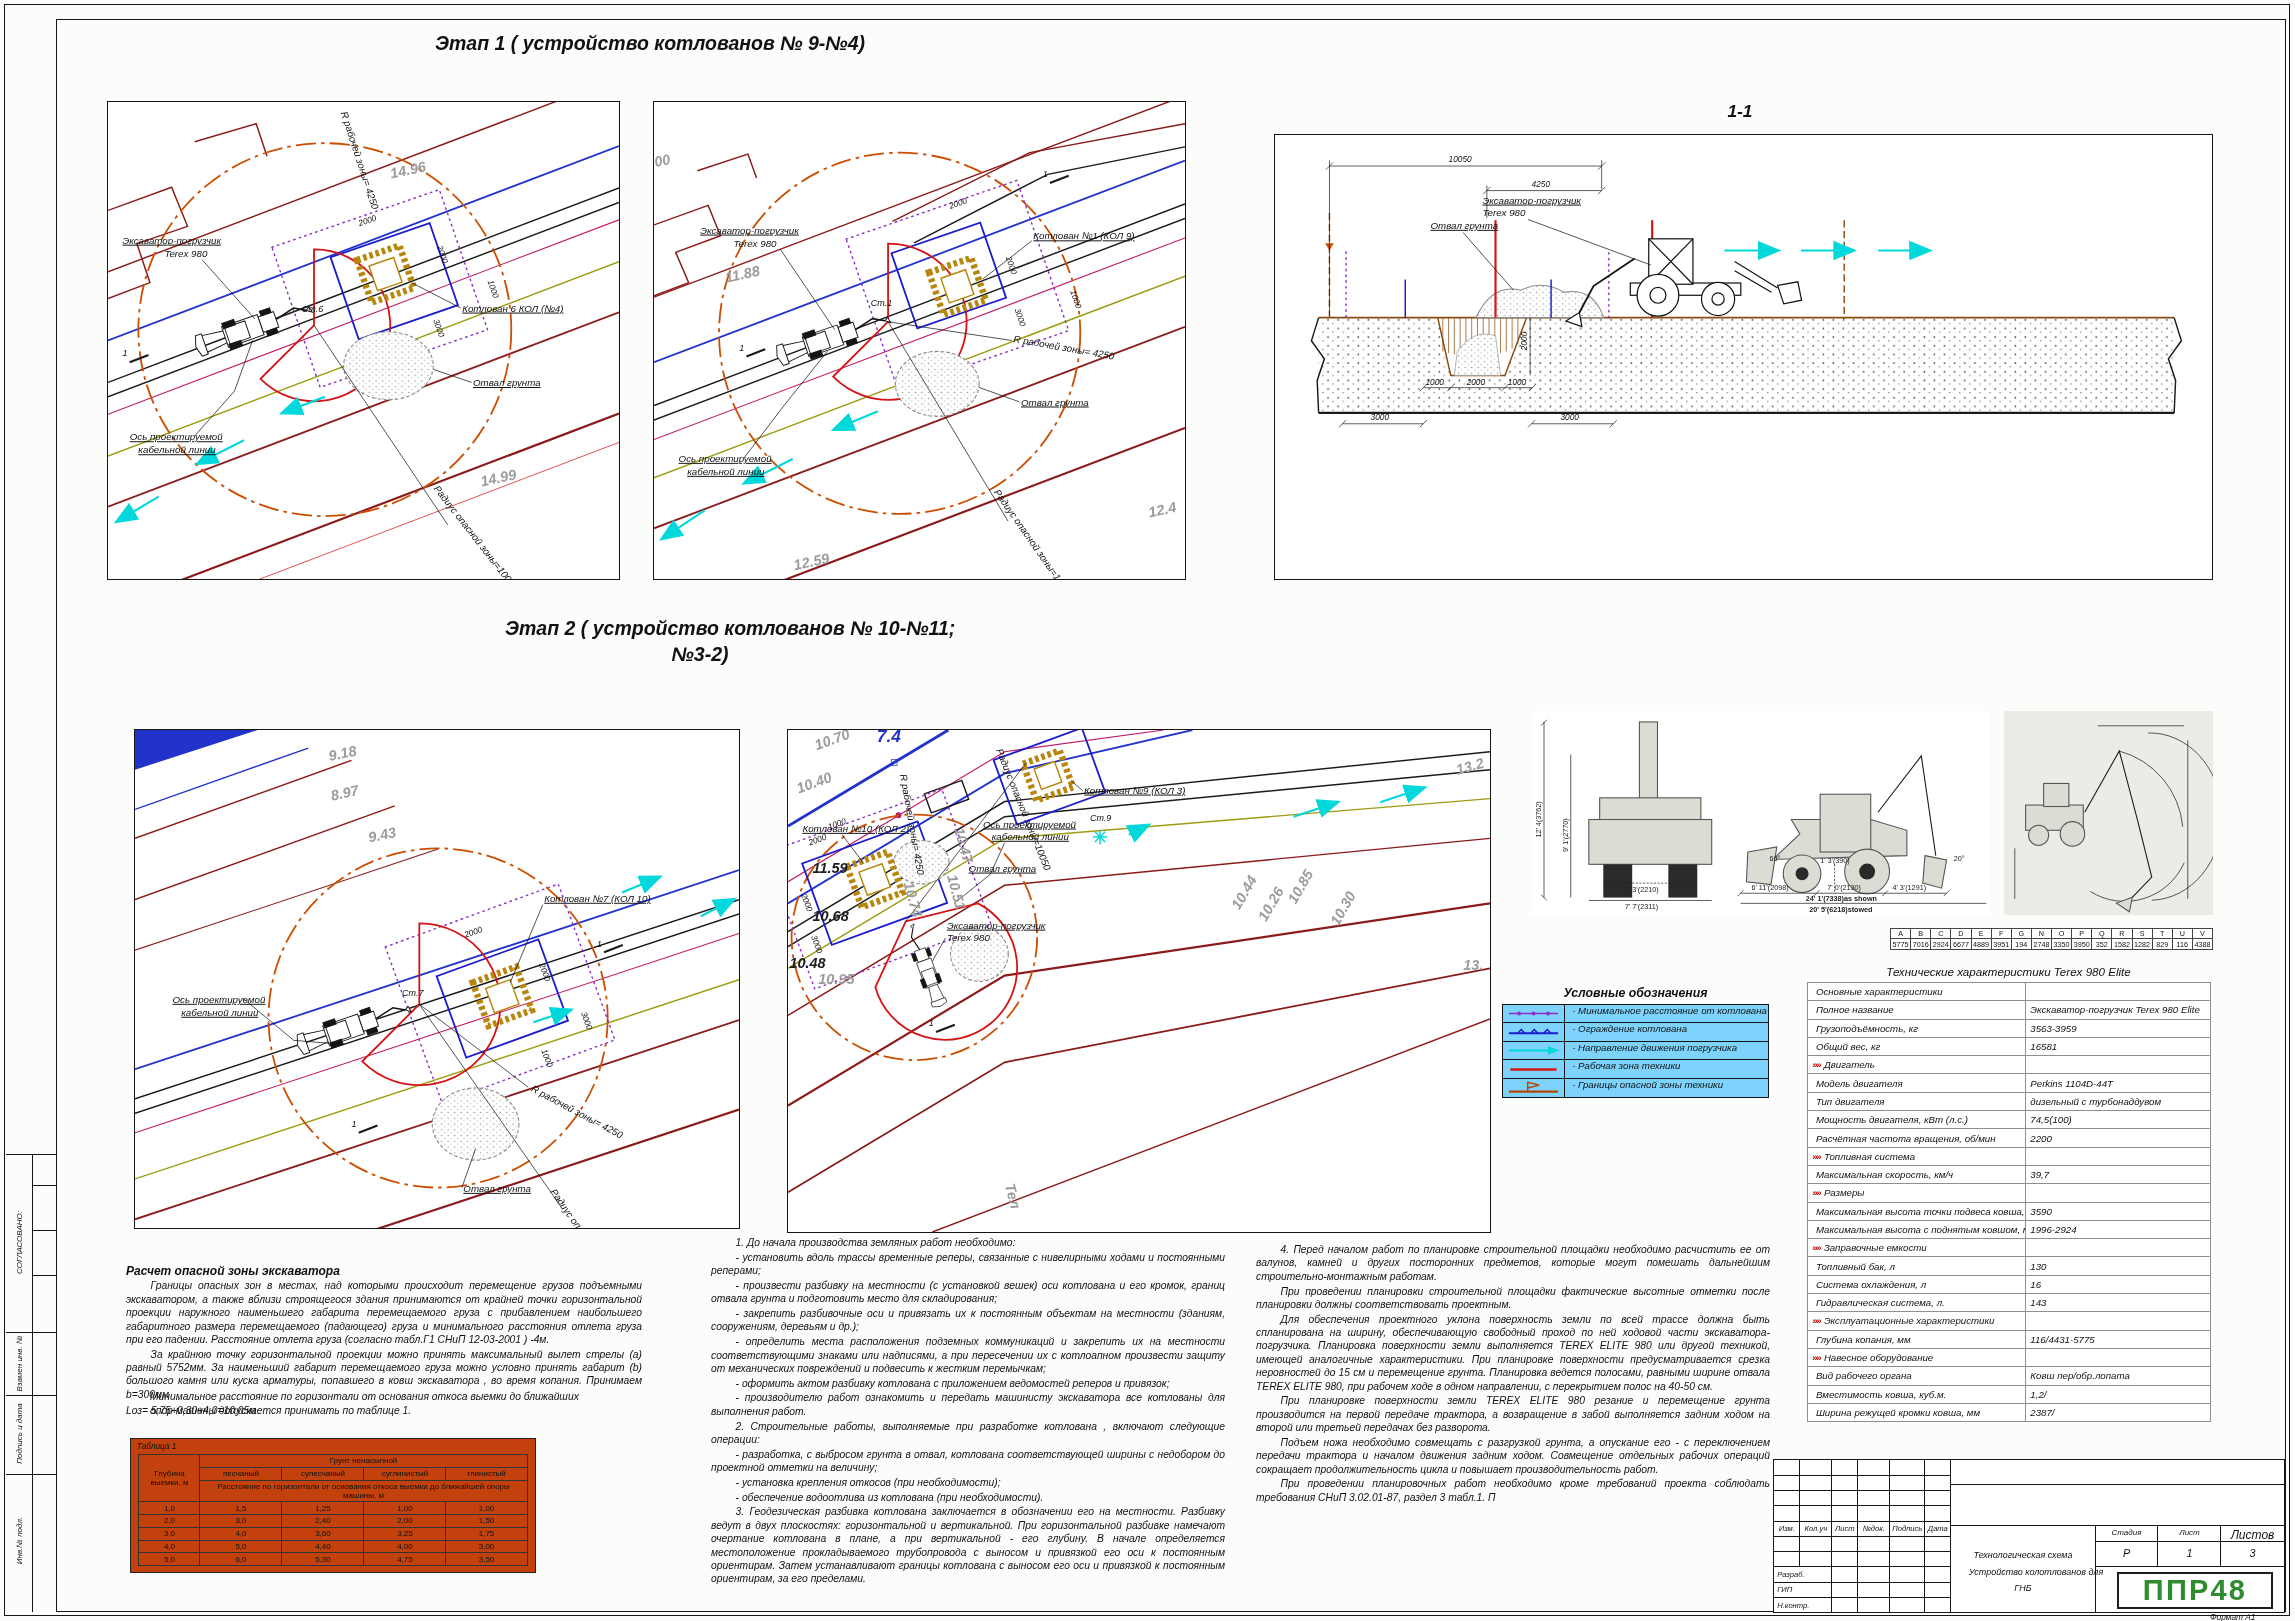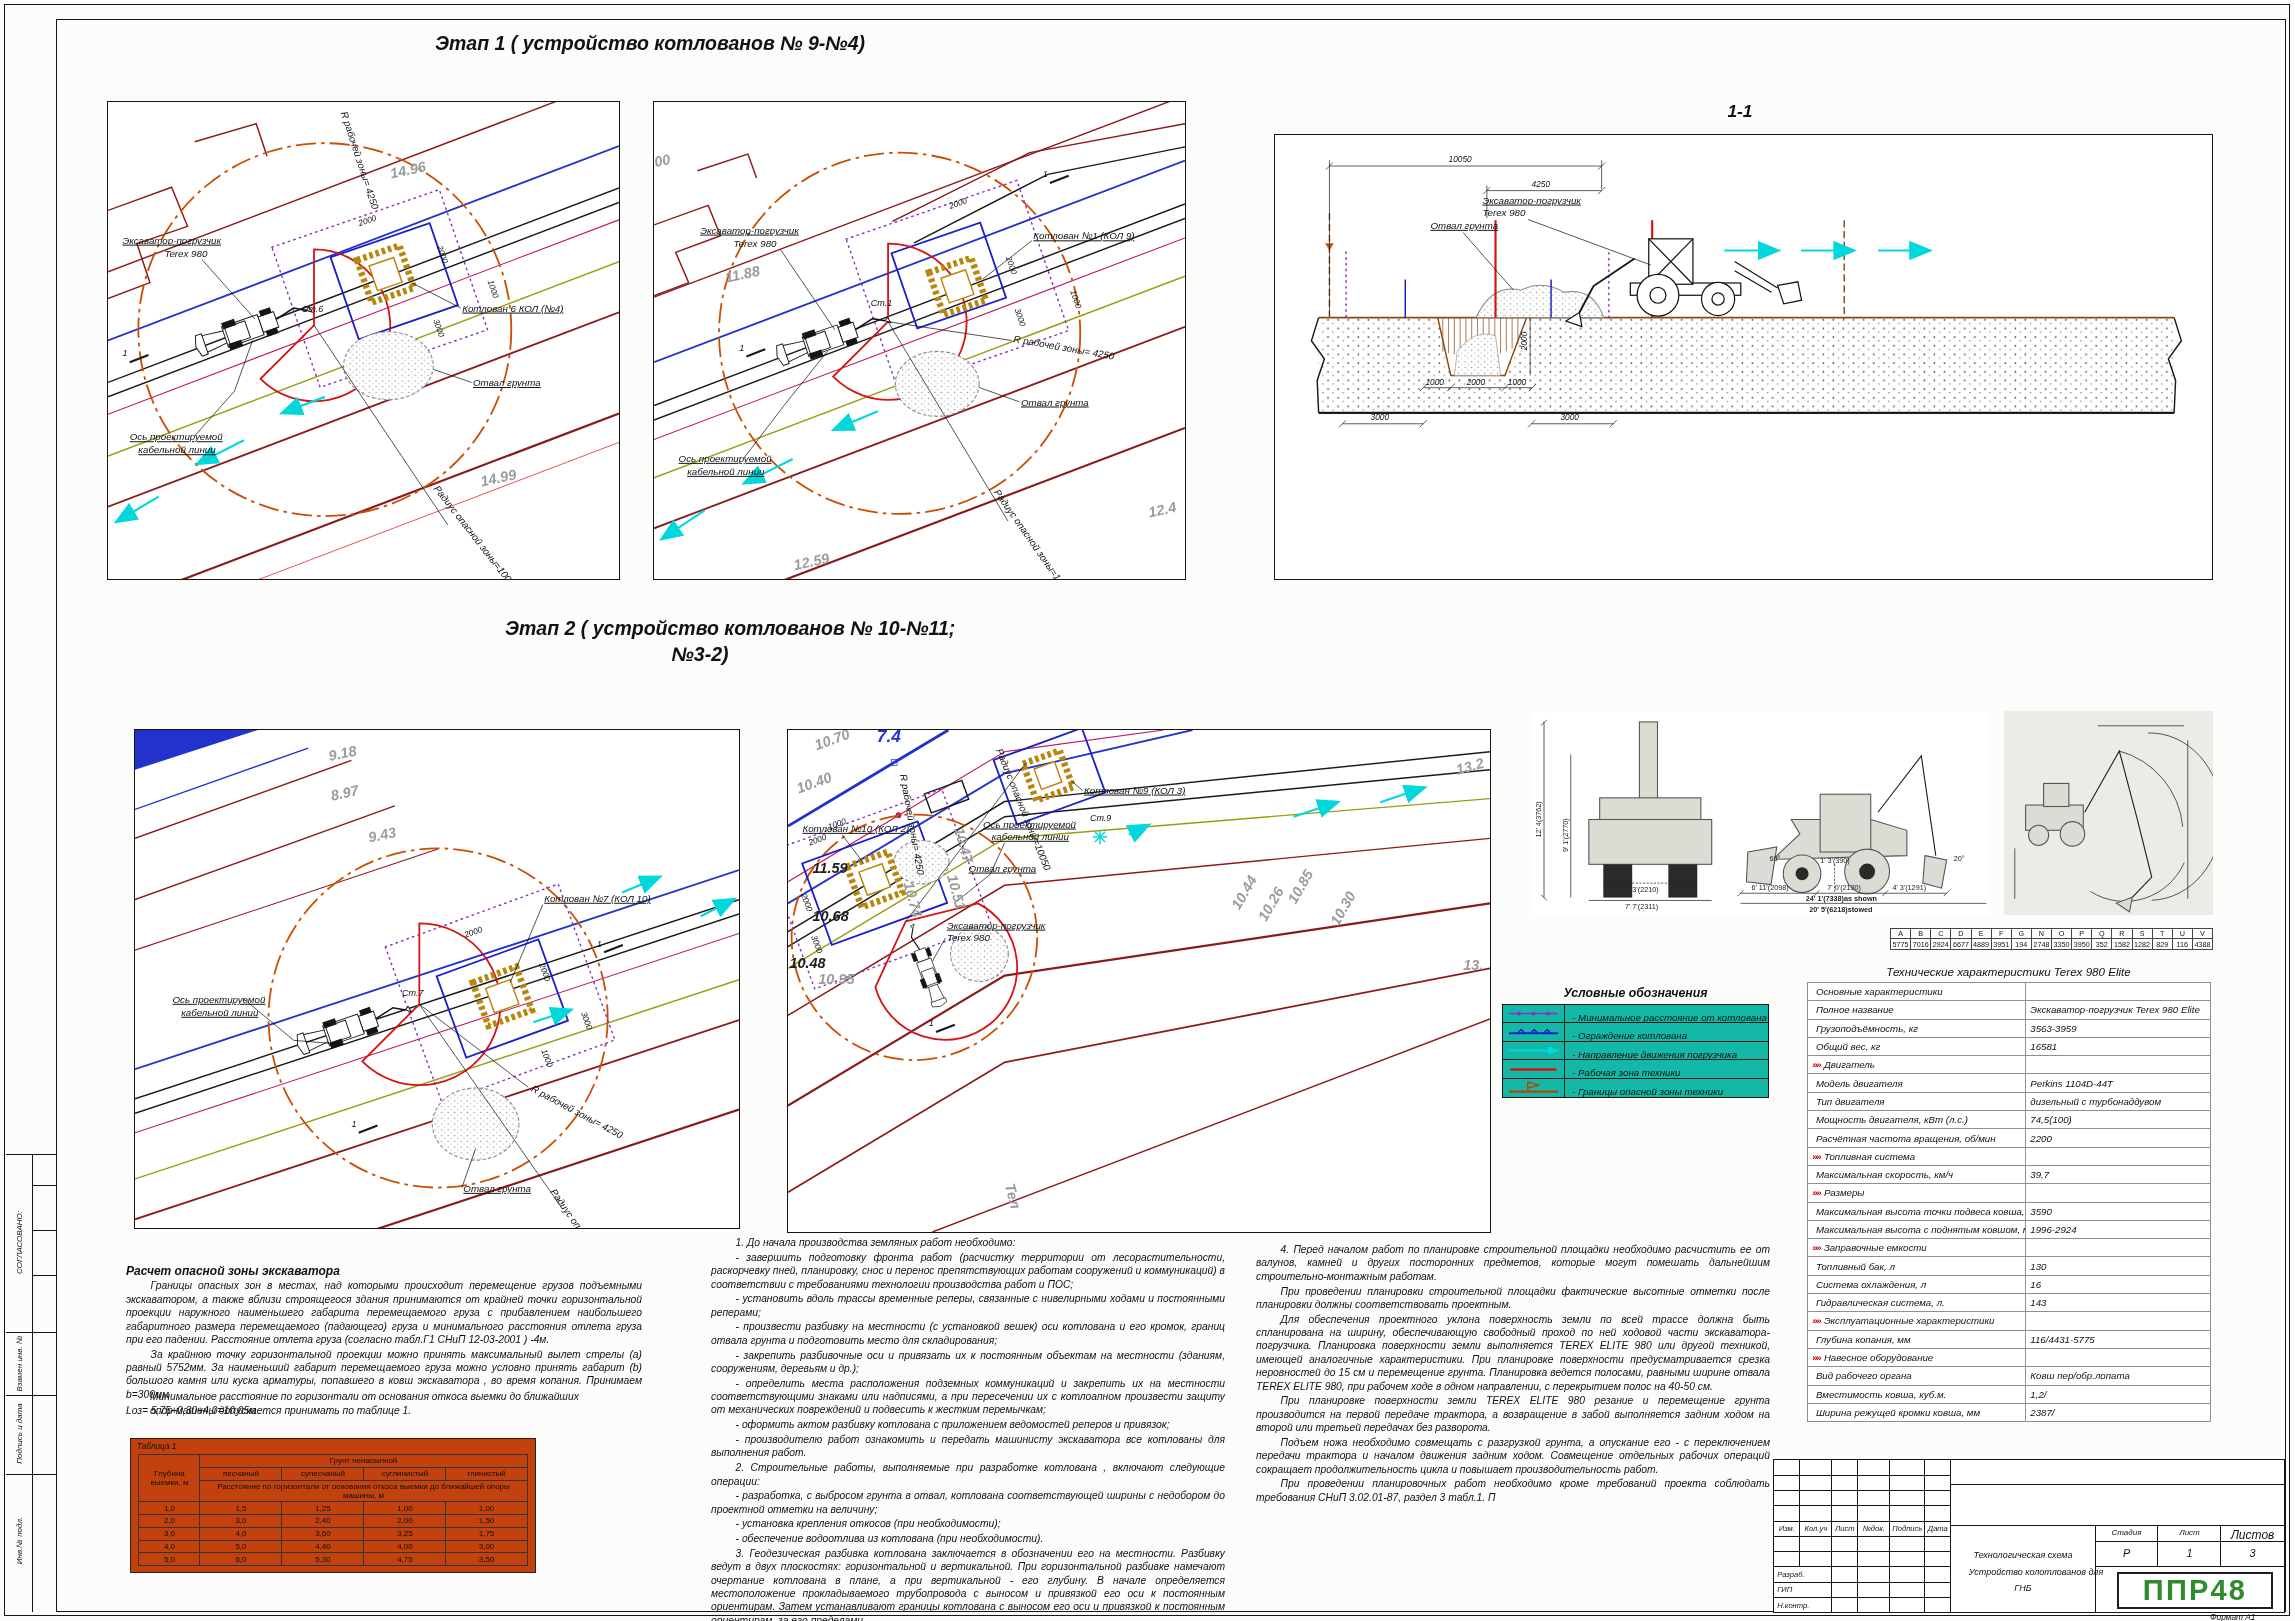--- a/index.html
+++ b/index.html
@@ -43,21 +43,21 @@
   .techtbl{border-collapse:collapse;width:100%;table-layout:fixed;background:#fff;}
   .techtbl td{border:0.7px solid #8f8f8f;height:17.3px;font-size:9.7px;font-style:italic;padding:0 4.3px;white-space:nowrap;overflow:hidden;}
   .arr{color:#c00000;font-weight:700;letter-spacing:-1.4px;margin-right:3.6px;font-style:normal;}
   .ltbl{border-collapse:collapse;width:100%;table-layout:fixed;background:#fff;}
   .ltbl td{border:0.7px solid #444;font-size:7.2px;text-align:center;padding:0;height:9.4px;white-space:nowrap;overflow:hidden;}
   .t1wrap{border:1.4px solid #222;background:#c2410c;}
   .t1cap{font-size:8.3px;font-style:italic;padding:2.2px 0 1.4px 5.8px;}
   .t1{border-collapse:collapse;width:387px;margin:1.4px auto 5.8px auto;table-layout:fixed;}
   .t1 td,.t1 th{border:0.7px solid #333;font-size:8px;font-weight:400;text-align:center;padding:1.4px 1.4px;}
   .lg-title{font-size:12.3px;font-style:italic;font-weight:600;text-align:center;}
-  .lg-row{display:flex;border:1.4px solid #151515;margin-top:-1.4px;background:#14b8a6;height:18px;align-items:flex-end;}
+  .lg-row{display:flex;border:1.4px solid #151515;margin-top:-1.4px;background:#7dd3fc;height:18px;align-items:flex-start;}
   .lg-sw{width:61px;border-right:1.4px solid #151515;height:100%;display:flex;align-items:center;justify-content:center;}
   .lg-tx{font-size:9.7px;font-style:italic;padding-left:7.2px;white-space:nowrap;}
   .stamp{left:1773px;top:1459px;width:510px;height:152px;border:1.8px solid #151515;background:#fff;}
   .stbl{border-collapse:collapse;table-layout:fixed;width:176px;}
   .stbl td{border:0.7px solid #151515;height:14.3px;font-size:7.6px;font-style:italic;text-align:center;padding:0;white-space:nowrap;overflow:hidden;}
   .sline{position:absolute;background:#151515;}
   .scell{position:absolute;font-style:italic;}
   .logo{border:2.9px solid #1d1d1d;color:#2e8b2e;font-weight:900;font-size:29px;letter-spacing:2.2px;display:flex;align-items:center;justify-content:center;font-style:normal;}
   .fmt{font-size:8.3px;font-style:italic;}
   .vside{transform:rotate(-90deg);transform-origin:center;font-size:8px;font-style:italic;white-space:nowrap;text-align:center;}
@@ -952,21 +952,20 @@
             <td>4,75</td>
             <td>3,50</td>
           </tr>
         </tbody>
     </table>
   </div>
 
   <div class="abs txt" style="left:711px;top:1236px;width:514px;">
 
   <p>1.  До начала производства земляных работ необходимо:</p>
-      <p>-   завершить подготовку фронта работ (расчистку территории от лесорастительности, раскорчевку пней, планировку, снос и перенос препятствующих работам сооружений и коммуникаций) в соответствии с требованиями технологии производства работ и ПОС;</p>
       <p>-   установить вдоль трассы временные реперы, связанные с нивелирными ходами и постоянными реперами;</p>
       <p>-   произвести разбивку на местности (с установкой вешек) оси котлована и его кромок, границ отвала грунта и подготовить место для складирования;</p>
       <p>-   закрепить разбивочные оси и привязать их к постоянным объектам на местности (зданиям, сооружениям, деревьям и др.);</p>
       <p>-   определить места расположения подземных коммуникаций и закрепить их на местности соответствующими знаками или надписями, а при пересечении их с котлоапном произвести защиту от механических повреждений и подвесить к жестким перемычкам;</p>
       <p>-   оформить актом разбивку котлована с приложением ведомостей реперов и привязок;</p>
       <p>-   производителю работ ознакомить и передать машинисту экскаватора все котлованы  для выполнения работ.</p>
       <p>2.  Строительные работы, выполняемые при разработке котлована , включают следующие операции:</p>
       <p>-   разработка, с выбросом грунта в отвал, котлована соответствующей ширины с недобором до проектной отметки на величину;</p>
       <p>- установка крепления откосов  (при необходимости);</p>
       <p>- обеспечение водоотлива из котлована (при необходимости).</p>

